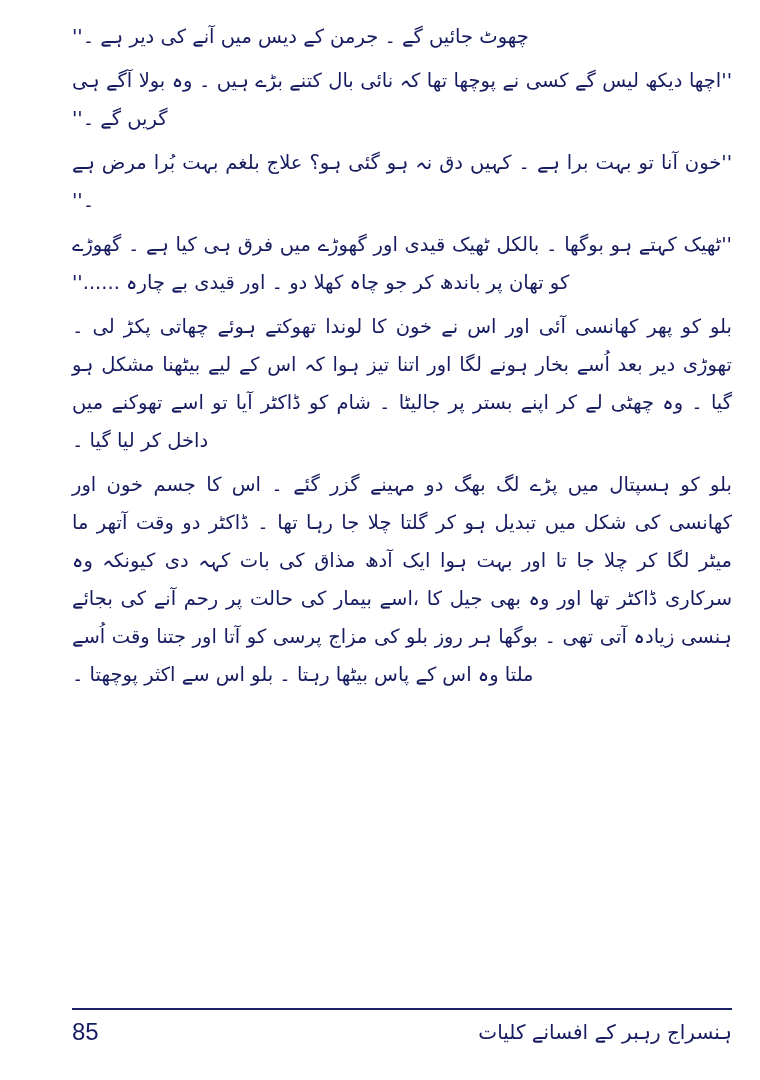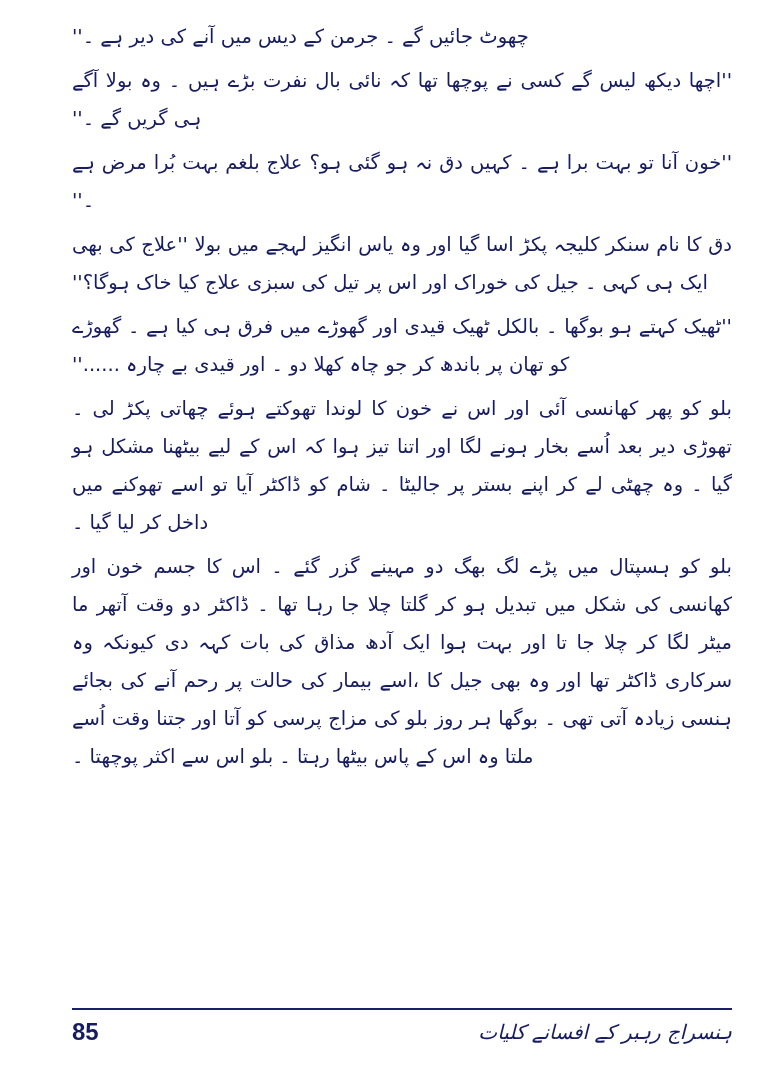--- a/index.html
+++ b/index.html
@@ -52,40 +52,38 @@
     align-items: center;
     justify-content: space-between;
     direction: rtl;
   }
   .footer-title {
     font-family: "DejaVu Sans", sans-serif;
     font-size: 20px;
     color: #171c60;
     direction: rtl;
     letter-spacing: 0.3px;
-    font-style: italic;
   }
   .page-number {
     font-family: "Liberation Sans", sans-serif;
     font-size: 24px;
     color: #171c60;
     direction: ltr;
-    font-weight: 700;
+    font-weight: 400;
   }
 </style>
 </head>
 <body>
 
 <div class="page">
 
   <div class="content">
     <p class="para">چھوٹ جائیں گے ۔ جرمن کے دیس میں آنے کی دیر ہے ۔''</p>
-    <p class="para">''اچھا دیکھ لیس گے کسی نے پوچھا تھا کہ نائی بال نفرت بڑے ہیں ۔ وہ بولا آگے ہی گریں گے ۔''</p>
+    <p class="para">''اچھا دیکھ لیس گے کسی نے پوچھا تھا کہ نائی بال کتنے بڑے ہیں ۔ وہ بولا آگے ہی گریں گے ۔''</p>
     <p class="para">''خون آنا تو بہت برا ہے ۔ کہیں دق نہ ہو گئی ہو؟ علاج بلغم بہت بُرا مرض ہے ۔''</p>
-    <p class="para">دق کا نام سنکر کلیجہ پکڑ اسا گیا اور وہ یاس انگیز لہجے میں بولا ''علاج کی بھی ایک ہی کہی ۔ جیل کی خوراک اور اس پر تیل کی سبزی علاج کیا خاک ہوگا؟''</p>
     <p class="para">''ٹھیک کہتے ہو بوگھا ۔ بالکل ٹھیک قیدی اور گھوڑے میں فرق ہی کیا ہے ۔ گھوڑے کو تھان پر باندھ کر جو چاہ کھلا دو ۔ اور قیدی بے چارہ ......''</p>
     <p class="para">بلو کو پھر کھانسی آئی اور اس نے خون کا لوندا تھوکتے ہوئے چھاتی پکڑ لی ۔ تھوڑی دیر بعد اُسے بخار ہونے لگا اور اتنا تیز ہوا کہ اس کے لیے بیٹھنا مشکل ہو گیا ۔ وہ چھٹی لے کر اپنے بستر پر جالیٹا ۔ شام کو ڈاکٹر آیا تو اسے تھوکنے میں داخل کر لیا گیا ۔</p>
     <p class="para">بلو کو ہسپتال میں پڑے لگ بھگ دو مہینے گزر گئے ۔ اس کا جسم خون اور کھانسی کی شکل میں تبدیل ہو کر گلتا چلا جا رہا تھا ۔ ڈاکٹر دو وقت آتھر ما میٹر لگا کر چلا جا تا اور بہت ہوا ایک آدھ مذاق کی بات کہہ دی کیونکہ وہ سرکاری ڈاکٹر تھا اور وہ بھی جیل کا ،اسے بیمار کی حالت پر رحم آنے کی بجائے ہنسی زیادہ آتی تھی ۔ بوگھا ہر روز بلو کی مزاج پرسی کو آتا اور جتنا وقت اُسے ملتا وہ اس کے پاس بیٹھا رہتا ۔ بلو اس سے اکثر پوچھتا ۔</p>
   </div>
 
   <div class="footer">
     <span class="footer-title">ہنسراج رہبر کے افسانے کلیات</span>
     <span class="page-number">85</span>
   </div>
 

